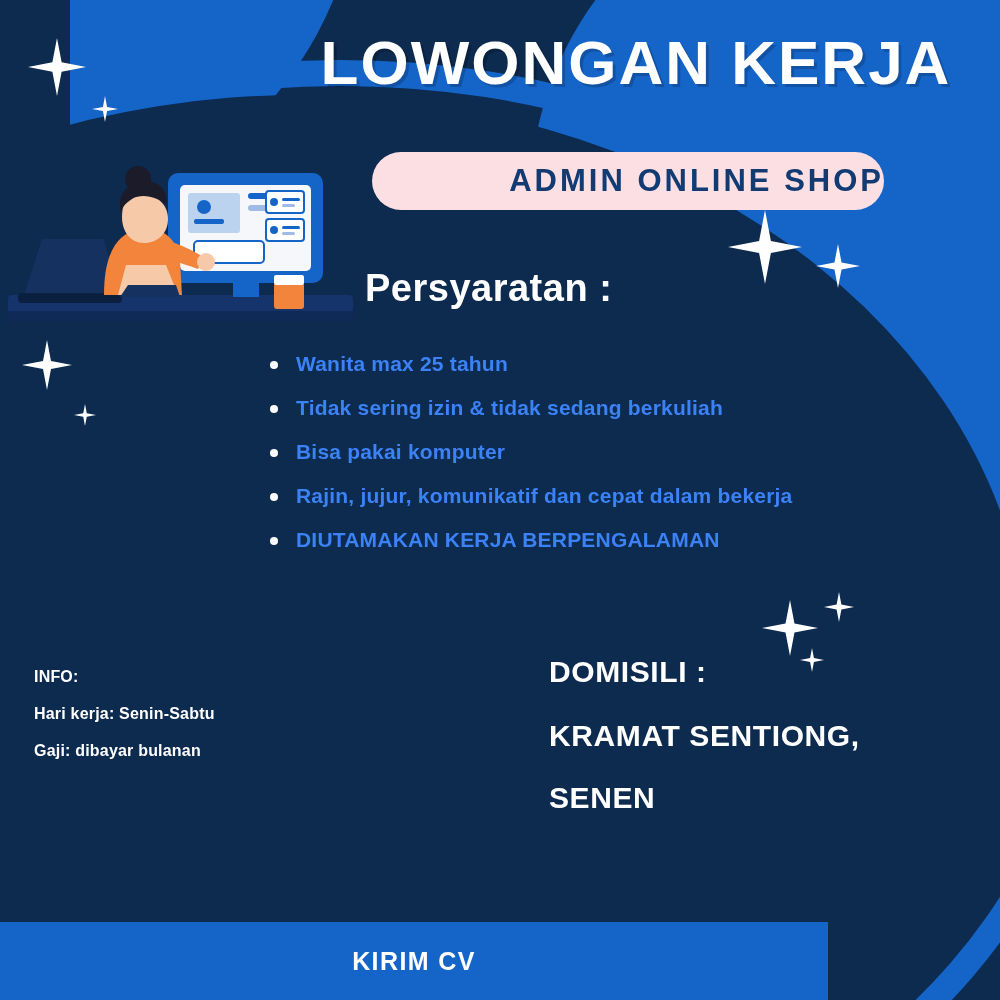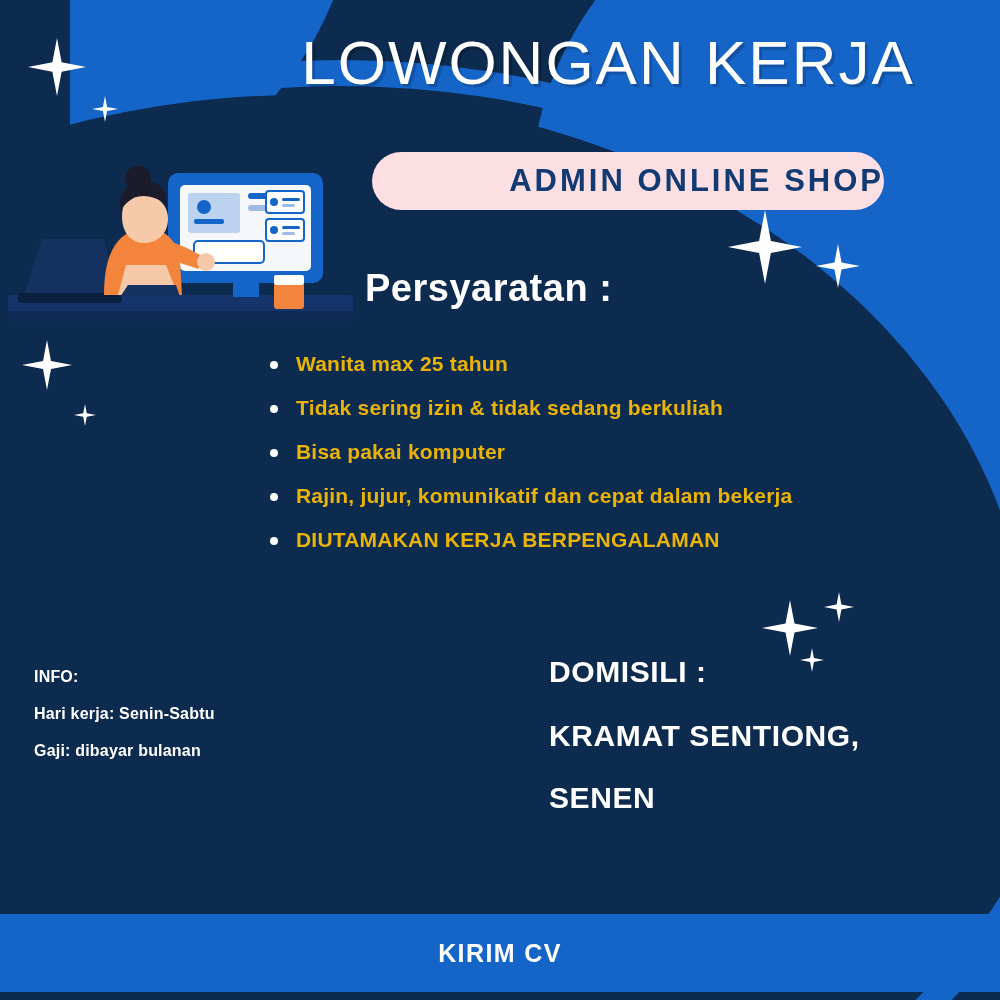--- a/index.html
+++ b/index.html
@@ -65,22 +65,22 @@
     position: absolute;
     left: 0;
     top: 0;
     width: 70px;
     height: 1000px;
     background: #0d2a4f;
   }
   .bottom-bar {
     position: absolute;
     left: 0;
-    bottom: 8px;
-    width: 1000px;
+    bottom: 0;
+    width: 828px;
     height: 78px;
     background: #1565c9;
     display: flex;
     align-items: center;
     justify-content: center;
   }
   .bottom-bar .cv {
     color: #ffffff;
     font-size: 25px;
     font-weight: bold;
@@ -91,26 +91,26 @@
   .sparkle {
     position: absolute;
     background: #ffffff;
     clip-path: polygon(50% 0%, 58% 42%, 100% 50%, 58% 58%, 50% 100%, 42% 58%, 0% 50%, 42% 42%);
   }
 
   
   .headline {
     position: absolute;
     top: 30px;
-    left: 288px;
+    left: 316px;
     width: 640px;
     text-align: center;
     color: #ffffff;
     font-size: 62px;
-    font-weight: normal;
+    font-weight: bold;
     letter-spacing: 2px;
     line-height: 1.05;
     text-shadow: 3px 3px 0 rgba(0,0,0,0.18);
   }
   .subhead-wrap {
     position: absolute;
     top: 152px;
     left: 372px;
     width: 512px;
     height: 58px;
@@ -150,21 +150,21 @@
     position: absolute;
     left: 268px;
     top: 352px;
     width: 690px;
     margin: 0;
     padding: 0;
     list-style: none;
   }
   .req-list li {
     position: relative;
-    color: #eab308;
+    color: #3b82f6;
     font-size: 21px;
     font-weight: bold;
     padding-left: 28px;
     margin-bottom: 20px;
     letter-spacing: 0.2px;
   }
   .req-list li::before {
     content: "";
     position: absolute;
     left: 2px;

